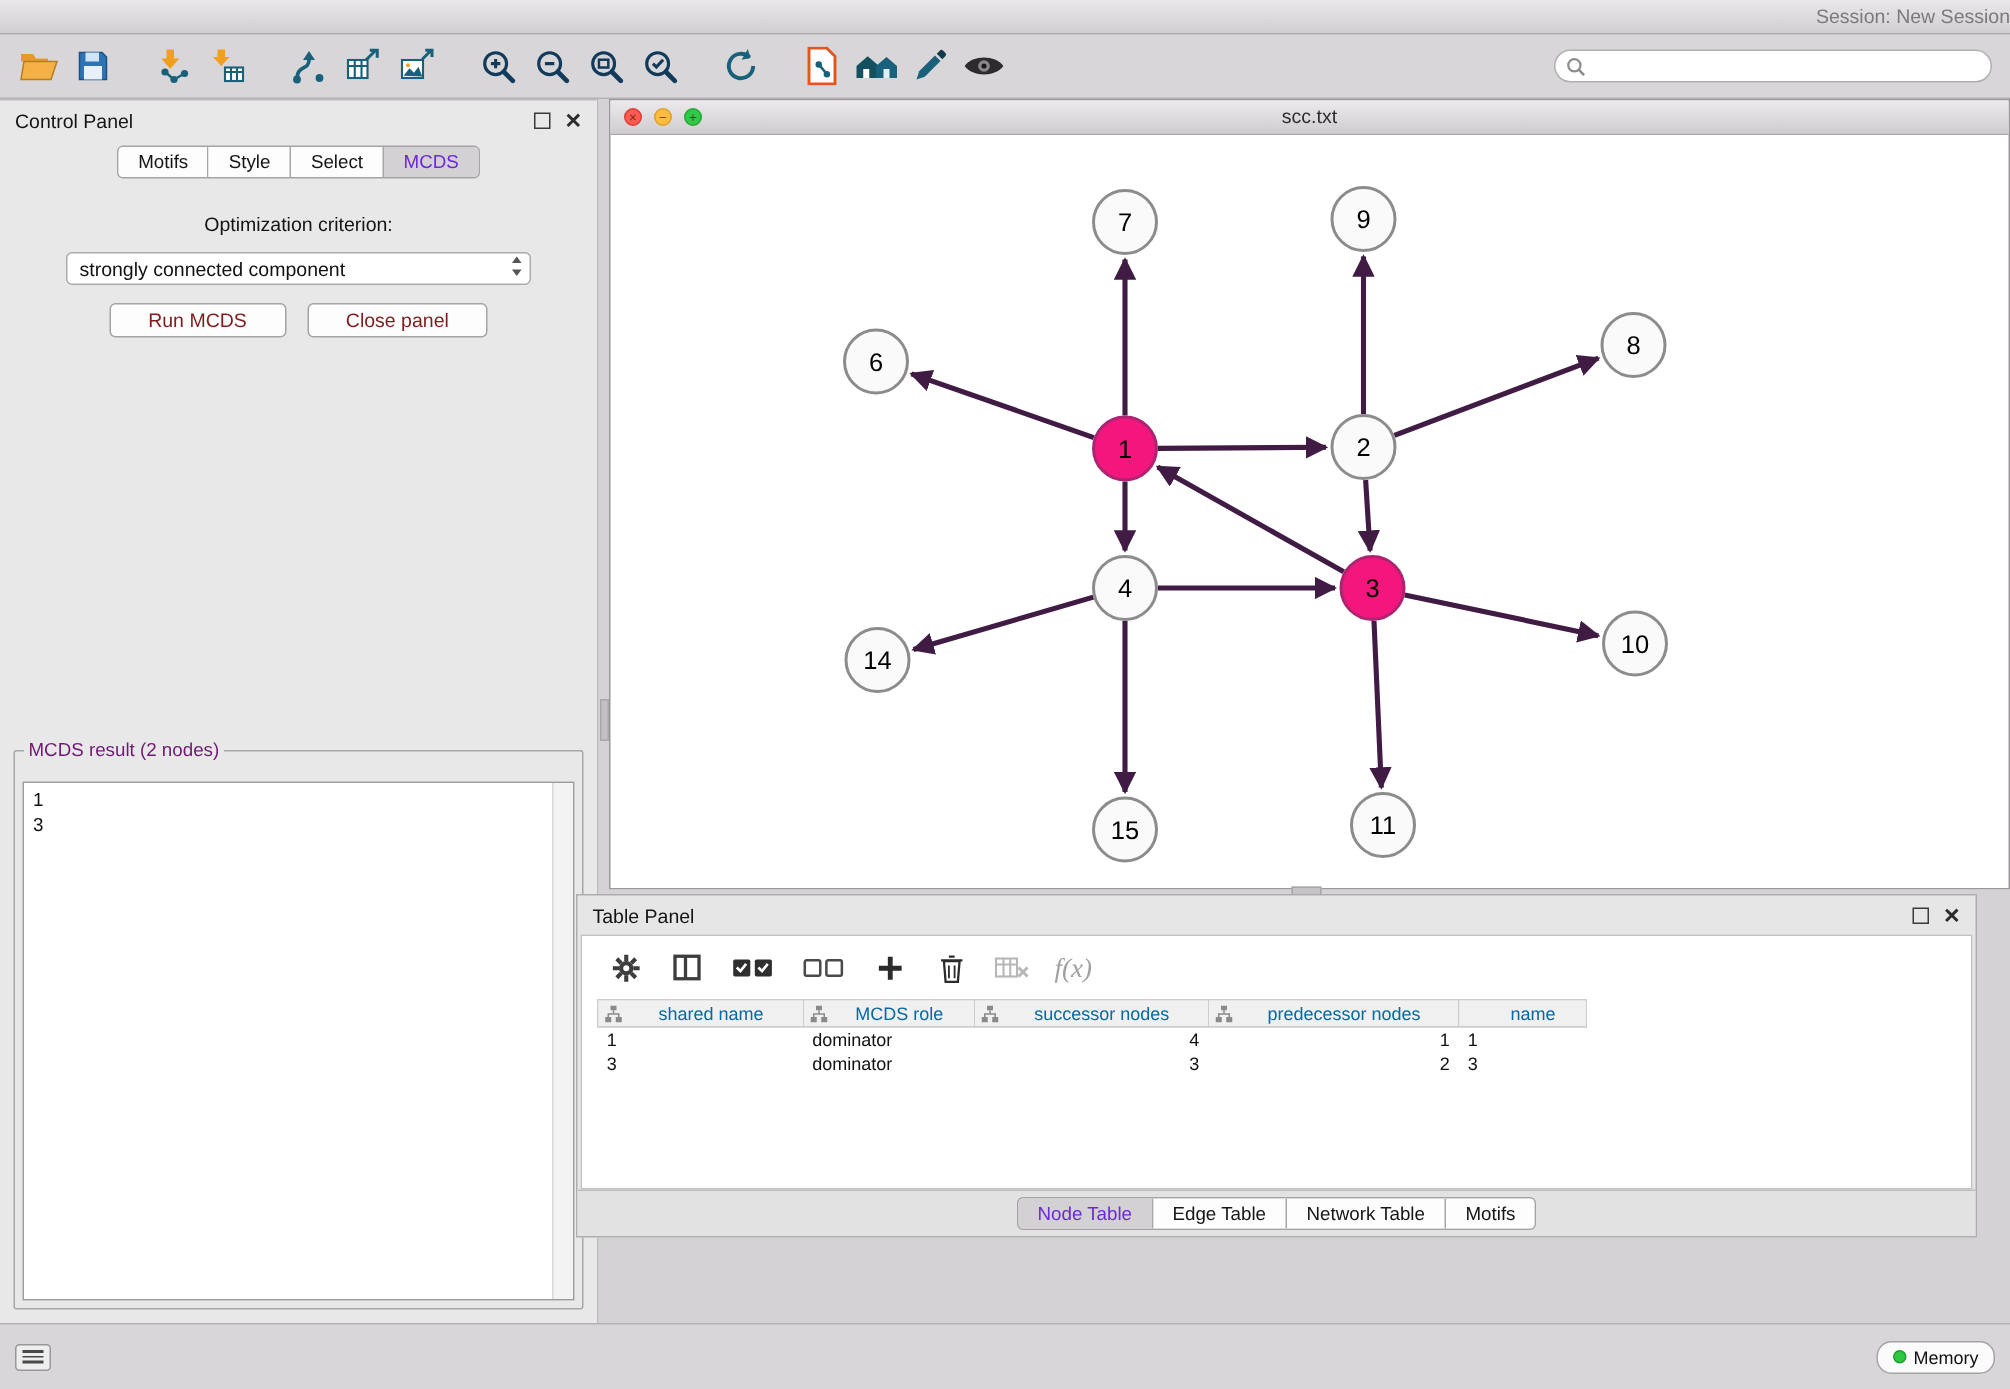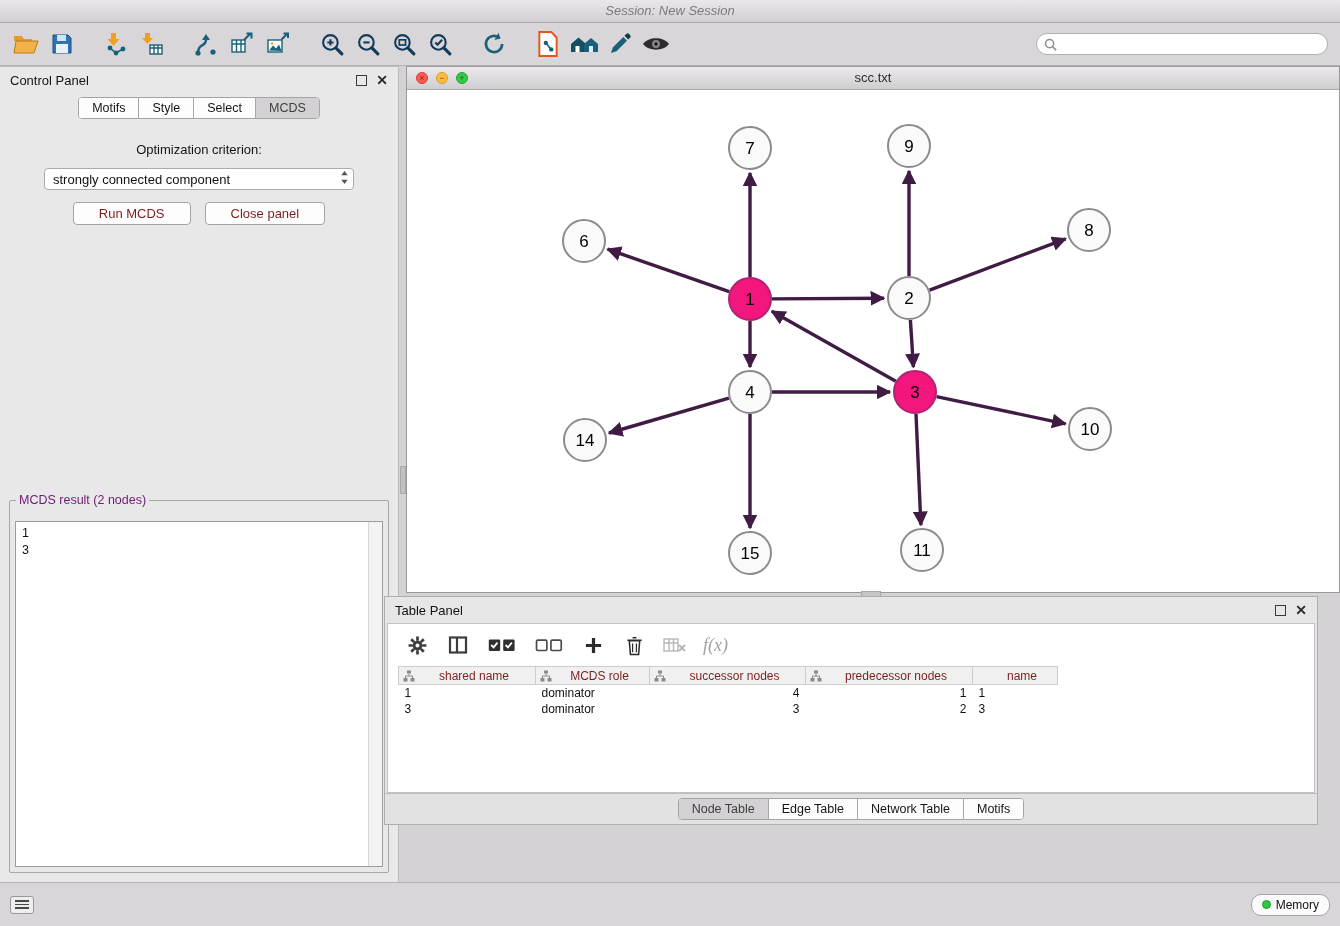--- a/index.html
+++ b/index.html
@@ -1,21 +1,21 @@
 <!DOCTYPE html>
 <html><head>
 <meta charset="utf-8">
 <style>
   html,body { margin:0; padding:0; }
   body { width:1340px; height:926px; font-family:"Liberation Sans", sans-serif; }
   .app { position:relative; width:1340px; height:926px; background:#d4d2d4; overflow:hidden; }
 
   
   .titlebar { height:22px; background:linear-gradient(#e9e7e9,#d2cfd2); border-bottom:1px solid #aaa7aa;
-    text-align:center; line-height:22px; font-size:13px; color:#7c7a7c;font-style:italic; }
+    text-align:right; line-height:22px; font-size:13px; color:#7c7a7c; }
 
   
   .toolbar { position:absolute; top:23px; left:0; right:0; height:43px; background:#d8d6d8;
     border-bottom:1px solid #b5b2b5; display:flex; align-items:center; padding:0 8px; box-sizing:border-box; }
   .tbtn { width:36px; height:36px; display:flex; align-items:center; justify-content:center; border-radius:4px; flex:0 0 auto; }
   .tbtn svg { display:block; }
   .tgap { width:18px; flex:0 0 auto; }
   .search-box { margin-left:auto; margin-right:4px; width:292px; height:22px; background:#fff;
     border:1px solid #b3b0b3; border-radius:12px; display:flex; align-items:center; padding:0 7px; box-sizing:border-box; }
   .search-box input { border:none; outline:none; flex:1; font-size:12px; font-family:"Liberation Sans",sans-serif; background:transparent; margin-left:5px; }
@@ -28,21 +28,21 @@
     border:1px solid #bdbabd; border-left:none; box-sizing:border-box; }
   .panel-header { height:26px; display:flex; align-items:center; padding:0 10px; font-size:13px; color:#141414; }
   .panel-header .win-btns { margin-left:auto; display:flex; align-items:center; gap:9px; }
   .float-btn { width:9px; height:9px; border:1.6px solid #3a3a3a; display:inline-block; }
   .close-btn { font-size:14px; font-weight:bold; color:#2c2c2c; line-height:1; }
 
   .cp-tabs-row { text-align:center; margin-top:4px; }
   .seg-tabs { display:inline-flex; border:1px solid #a6a3a6; border-radius:4px; overflow:hidden; background:#fdfdfd; }
   .seg-tab { padding:3px 13px; font-size:12.5px; color:#151515; border-right:1px solid #a9a6a9; background:#fdfdfd; white-space:nowrap; }
   .seg-tab:last-child { border-right:none; }
-  .seg-tab.active { background:#d3d1d3; color:#404040; }
+  .seg-tab.active { background:#d3d1d3; color:#6d28d9; }
 
   .opt-label { text-align:center; margin-top:23px; font-size:13px; color:#141414; }
   .dropdown { width:310px; height:22px; margin:11px auto 0 auto; background:#fff; border:1px solid #adaaad;
     border-radius:4px; display:flex; align-items:center; padding:0 4px 0 8px; box-sizing:border-box; font-size:13px; color:#111; }
   .dropdown .dd-stepper { margin-left:auto; }
   .cp-buttons { display:flex; justify-content:center; gap:14px; margin-top:12px; }
   .btn { background:#fdfdfd; border:1px solid #a6a3a6; border-radius:4px; padding:3px 25px; font-size:13px; color:#7f1d1d;
     font-family:"Liberation Sans",sans-serif; }
 
   .result-fieldset { position:absolute; left:9px; right:9px; top:426px; bottom:12px; border:1px solid #a9a6a9;
@@ -76,21 +76,21 @@
   .tp-body { flex:1; background:#fff; border:1px solid #c4c1c4; margin:0 2px; display:flex; flex-direction:column; overflow:hidden; }
   .tp-toolbar { height:42px; display:flex; align-items:center; padding-left:16px; gap:15px; background:#fff; }
   .tp-tool { display:flex; align-items:center; justify-content:center; width:26px; height:26px; }
   .fx-label { font-family:"Liberation Serif", serif; font-style:italic; font-size:18px; color:#a3a0a3; }
 
   .ttable-wrap { flex:1; overflow:hidden; padding:0 10px; }
   table.ttable { border-collapse:collapse; table-layout:fixed; width:100%; font-size:12px; }
   table.ttable col.c0 { width:137px; } table.ttable col.c1 { width:114px; }
   table.ttable col.c2 { width:156px; } table.ttable col.c3 { width:167px; }
   table.ttable col.c4 { width:85px;  } table.ttable col.c5 { width:auto;  }
-  table.ttable th { background:#f1f0f1; border:1px solid #cfcccf; font-weight:normal; color:#7f1d1d; height:17px;
+  table.ttable th { background:#f1f0f1; border:1px solid #cfcccf; font-weight:normal; color:#0369a1; height:17px;
     position:relative; padding:0 4px 0 18px; text-align:center; white-space:nowrap; overflow:hidden; }
   table.ttable th.filler { background:transparent; border:none; }
   table.ttable th .sort-ic { position:absolute; left:4px; top:3px; }
   table.ttable td { height:16px; padding:0 6px; color:#111; white-space:nowrap; overflow:hidden; }
   td.num-right { text-align:right; padding-right:12px; }
 
   .tp-tabs-row { height:30px; background:#e3e2e3; border-top:1px solid #bebbbe; display:flex; align-items:center; justify-content:center; }
 
   
   .statusbar { position:absolute; left:0; bottom:0; width:1340px; height:44px; background:#d8d6d8; border-top:1px solid #b5b2b5;

